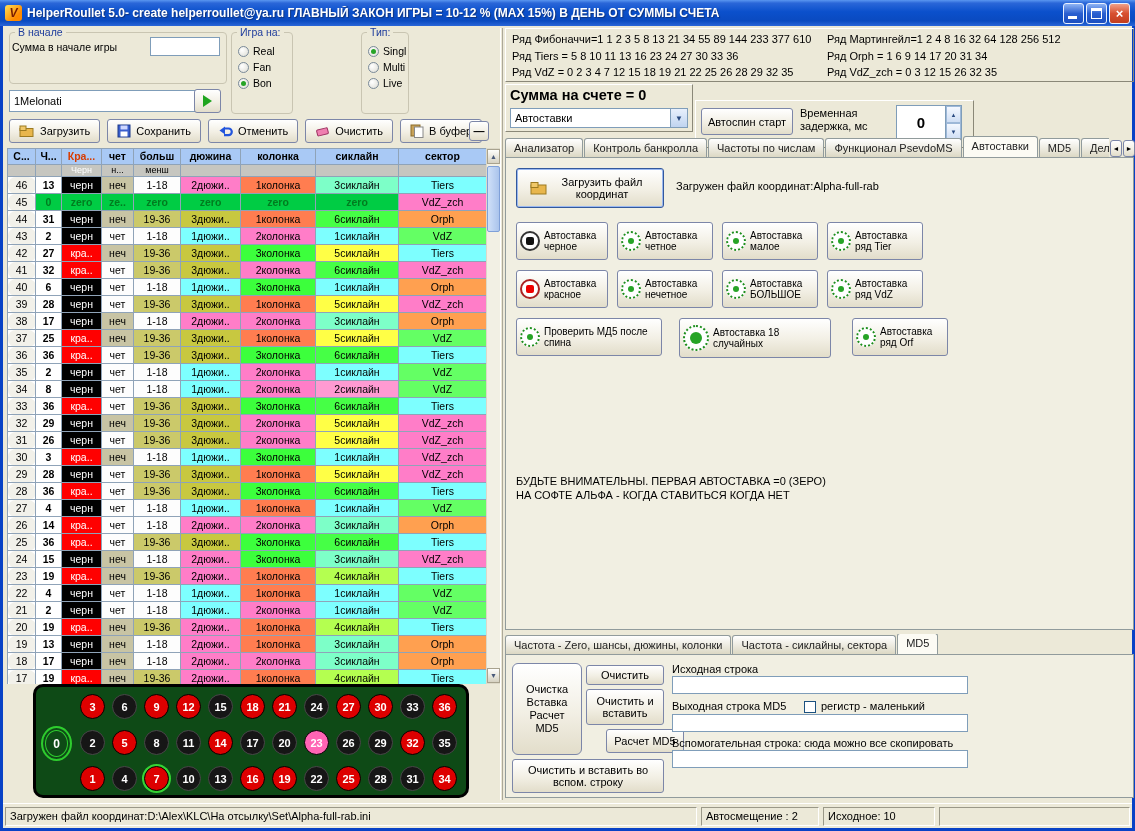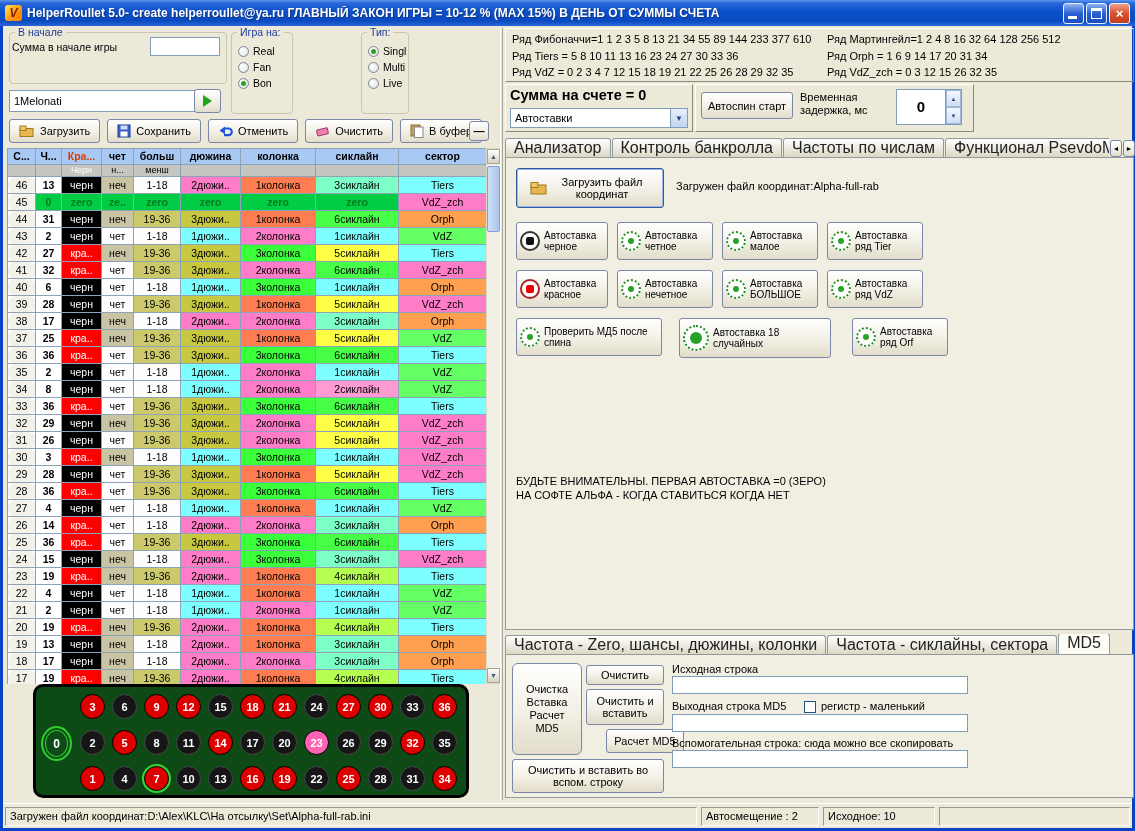--- a/index.html
+++ b/index.html
@@ -99,32 +99,32 @@
   .zero-chip{position:absolute;left:5px;top:39px;width:31px;height:35px;border:2px solid #2ecc2e;border-radius:50%;
     box-shadow:inset 0 0 0 2px var(--board-green),inset 0 0 0 3px #2ecc2e;color:#fff;font-weight:bold;font-size:12px;
     display:flex;align-items:center;justify-content:center;}
   
   .vsplit{position:absolute;left:497px;top:28px;width:3px;height:772px;background:#ece9d8;
     border-left:1px solid #fff;border-right:1px solid #aca899;}
   .series-panel{position:absolute;left:502px;top:28px;width:629px;height:54px;padding:2px 6px;
     border:1px solid;border-color:#fff #8a8878 #8a8878 #fff;
     display:grid;grid-template-columns:1fr 300px;font-size:11px;line-height:16.5px;white-space:nowrap;overflow:hidden;}
   .acct-left{position:absolute;left:502px;top:84px;width:188px;height:48px;border:1px solid;border-color:#fff #8a8878 #8a8878 #fff;}
-  .acct-right{position:absolute;left:692px;top:84px;width:279px;height:48px;border:1px solid;border-color:#fff #8a8878 #8a8878 #fff;}
+  .acct-right{position:absolute;left:692px;top:100px;width:279px;height:48px;border:1px solid;border-color:#fff #8a8878 #8a8878 #fff;}
   .sum-label{position:absolute;left:4px;top:2px;font-size:14.5px;font-weight:bold;white-space:nowrap;}
   .autobets-combo{position:absolute;left:4px;top:23px;width:178px;height:20px;}
   .autospin-btn{position:absolute;left:5px;top:7px;width:92px;height:27px;font-size:11px;}
   .delay-label{position:absolute;left:104px;top:6px;width:92px;font-size:11px;line-height:13px;}
   .spinner{position:absolute;left:200px;top:4px;width:66px;height:36px;background:#fff;border:1px solid #7f9db9;display:flex;}
   .spin-val{flex:1;font-size:15px;font-weight:bold;text-align:center;line-height:34px;}
   .spin-btns{width:16px;display:flex;flex-direction:column;border-left:1px solid #7f9db9;}
   .spin-btns span{flex:1;font-size:6px;text-align:center;background:linear-gradient(#f4f8ff,#cfdef4);
     border:1px solid #9db8d8;color:#2a4a80;display:flex;align-items:center;justify-content:center;}
   .tabstrip{position:absolute;left:502px;top:136px;width:604px;height:21px;display:flex;align-items:flex-end;overflow:hidden;}
-  .tab{height:19px;padding:0 8px;font-size:16px;line-height:18px;white-space:nowrap;
+  .tab{height:19px;padding:0 8px;font-size:11px;line-height:18px;white-space:nowrap;
     background:linear-gradient(#ffffff,#dcd8c4);border:1px solid #919b9c;border-bottom:none;
     border-radius:3px 3px 0 0;margin-right:1px;color:#222;}
   .tab.active{height:21px;background:#fcfbf4;font-weight:normal;position:relative;z-index:2;}
   .tabscroll{position:absolute;left:1107px;top:140px;display:flex;gap:1px;}
   .tabscroll .xpbtn{width:12px;height:17px;font-size:7px;}
   .tabpanel{position:absolute;left:502px;top:157px;width:629px;height:473px;border:1px solid #919b9c;background:#f1efe2;}
   .load-btn{position:absolute;left:10px;top:10px;width:148px;height:40px;gap:6px;font-size:11px;line-height:12px;
     border:1px solid #33589c;box-shadow:inset 0 0 0 1px #9ab8f0;}
   .load-btn .lbl{width:96px;text-align:center;}
   .loaded-label{position:absolute;left:170px;top:22px;font-size:11px;white-space:nowrap;}

